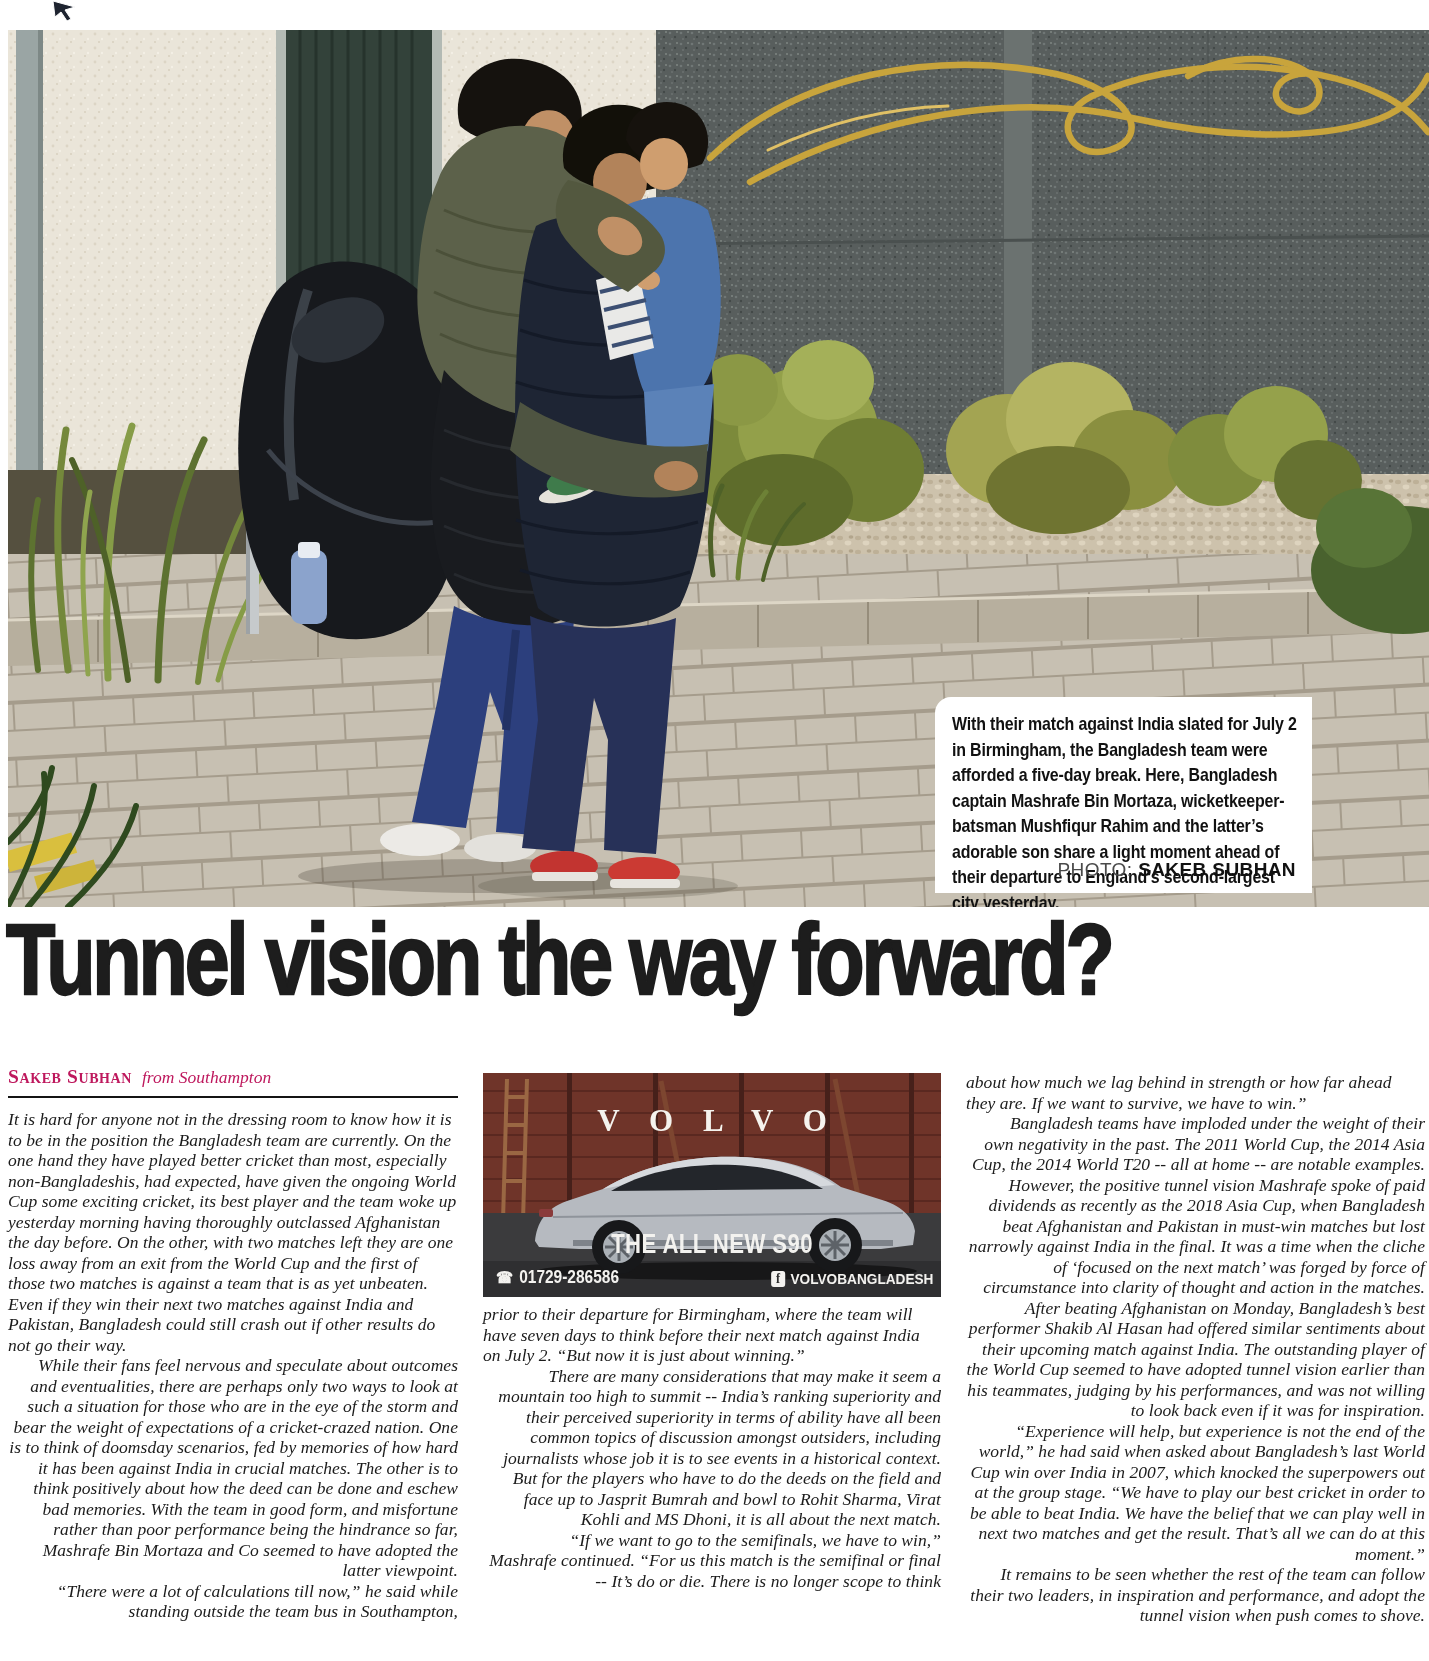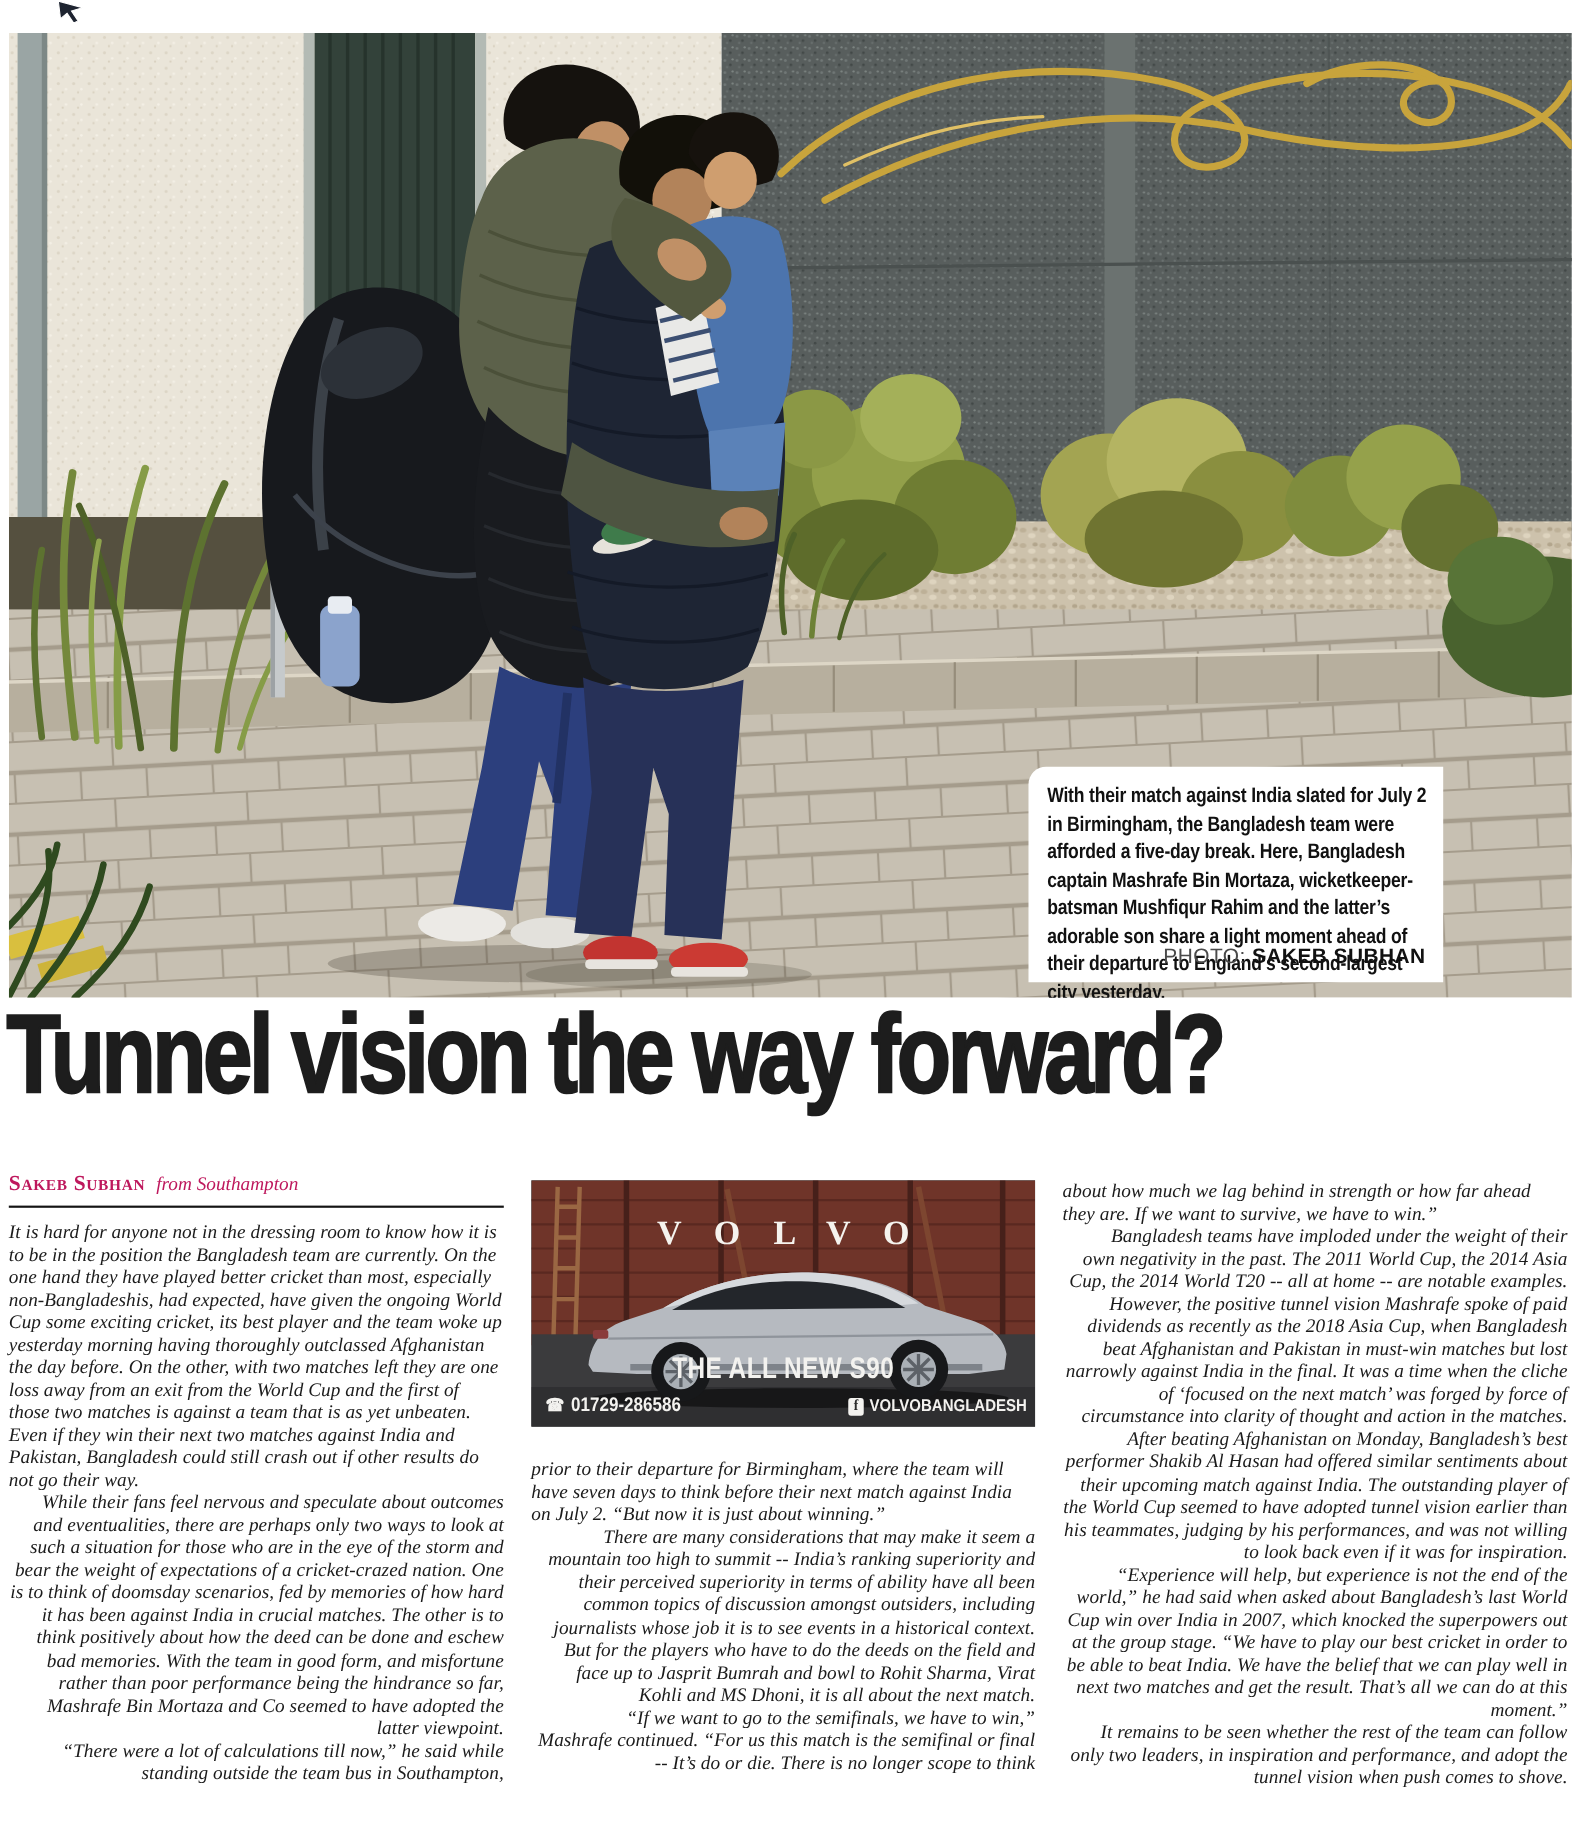--- a/index.html
+++ b/index.html
@@ -42,21 +42,21 @@
   .byline .author { font-weight:700; font-variant:small-caps; font-size:19.5px; letter-spacing:0.6px; }
   .byline .loc { font-style:italic; font-size:17.5px; margin-left:6px; }
   .rule { border-top:2.5px solid #141414; margin:8px 0 11px 0; }
 
   p.body { font-family:"Liberation Serif", serif; font-size:17.5px; line-height:20.5px;
            color:#1b1b1b; letter-spacing:0.05px;font-style:italic; }
   p.indent { text-indent:27px;text-align:right; }
   .col3 p.body:first-child { margin-top:2px; }
 
   
-  .ad { position:relative; width:458px; height:224px; margin:9px 0 28px 0; overflow:hidden; background:#3b3b3d; }
+  .ad { position:relative; width:458px; height:224px; margin:9px 0 7px 0; overflow:hidden; background:#3b3b3d; }
   .ad svg { position:absolute; left:0; top:0; width:100%; height:100%; }
   .ad-brand { position:absolute; left:0; right:0; top:30px; text-align:center;
               font-family:"Liberation Serif", serif; font-weight:700; font-size:31px;
               color:#f5f3ee; letter-spacing:30px; text-indent:30px; }
   .ad-tagline { position:absolute; left:0; right:0; top:156px; text-align:center;
                 font-family:"Liberation Sans", sans-serif; font-weight:700; font-size:27px;
                 color:#f3f2ef; letter-spacing:0.5px; transform:scaleX(0.82); }
   .ad-phone { position:absolute; left:13px; bottom:9px; color:#f3f2ef;
               font-family:"Liberation Sans", sans-serif; font-weight:700; font-size:18px;
               transform:scaleX(0.86); transform-origin:0 100%; }
@@ -350,16 +350,16 @@
     <p class="body">prior to their departure for Birmingham, where the team will have seven days to think before their next match against India on July 2. “But now it is just about winning.”</p>
     <p class="body indent">There are many considerations that may make it seem a mountain too high to summit -- India’s ranking superiority and their perceived superiority in terms of ability have all been common topics of discussion amongst outsiders, including journalists whose job it is to see events in a historical context. But for the players who have to do the deeds on the field and face up to Jasprit Bumrah and bowl to Rohit Sharma, Virat Kohli and MS Dhoni, it is all about the next match.</p>
     <p class="body indent">“If we want to go to the semifinals, we have to win,” Mashrafe continued. “For us this match is the semifinal or final -- It’s do or die. There is no longer scope to think</p>
   </div>
 
   <div class="col col3">
     <p class="body">about how much we lag behind in strength or how far ahead they are. If we want to survive, we have to win.”</p>
     <p class="body indent">Bangladesh teams have imploded under the weight of their own negativity in the past. The 2011 World Cup, the 2014 Asia Cup, the 2014 World T20 -- all at home -- are notable examples. However, the positive tunnel vision Mashrafe spoke of paid dividends as recently as the 2018 Asia Cup, when Bangladesh beat Afghanistan and Pakistan in must-win matches but lost narrowly against India in the final. It was a time when the cliche of ‘focused on the next match’ was forged by force of circumstance into clarity of thought and action in the matches.</p>
     <p class="body indent">After beating Afghanistan on Monday, Bangladesh’s best performer Shakib Al Hasan had offered similar sentiments about their upcoming match against India. The outstanding player of the World Cup seemed to have adopted tunnel vision earlier than his teammates, judging by his performances, and was not willing to look back even if it was for inspiration.</p>
     <p class="body indent">“Experience will help, but experience is not the end of the world,” he had said when asked about Bangladesh’s last World Cup win over India in 2007, which knocked the superpowers out at the group stage. “We have to play our best cricket in order to be able to beat India. We have the belief that we can play well in next two matches and get the result. That’s all we can do at this moment.”</p>
-    <p class="body indent">It remains to be seen whether the rest of the team can follow only two leaders, in inspiration and performance, and adopt the tunnel vision when push comes to shove.</p>
+    <p class="body indent">It remains to be seen whether the rest of the team can follow their two leaders, in inspiration and performance, and adopt the tunnel vision when push comes to shove.</p>
   </div>
 
 </div>
 
 </body></html>

